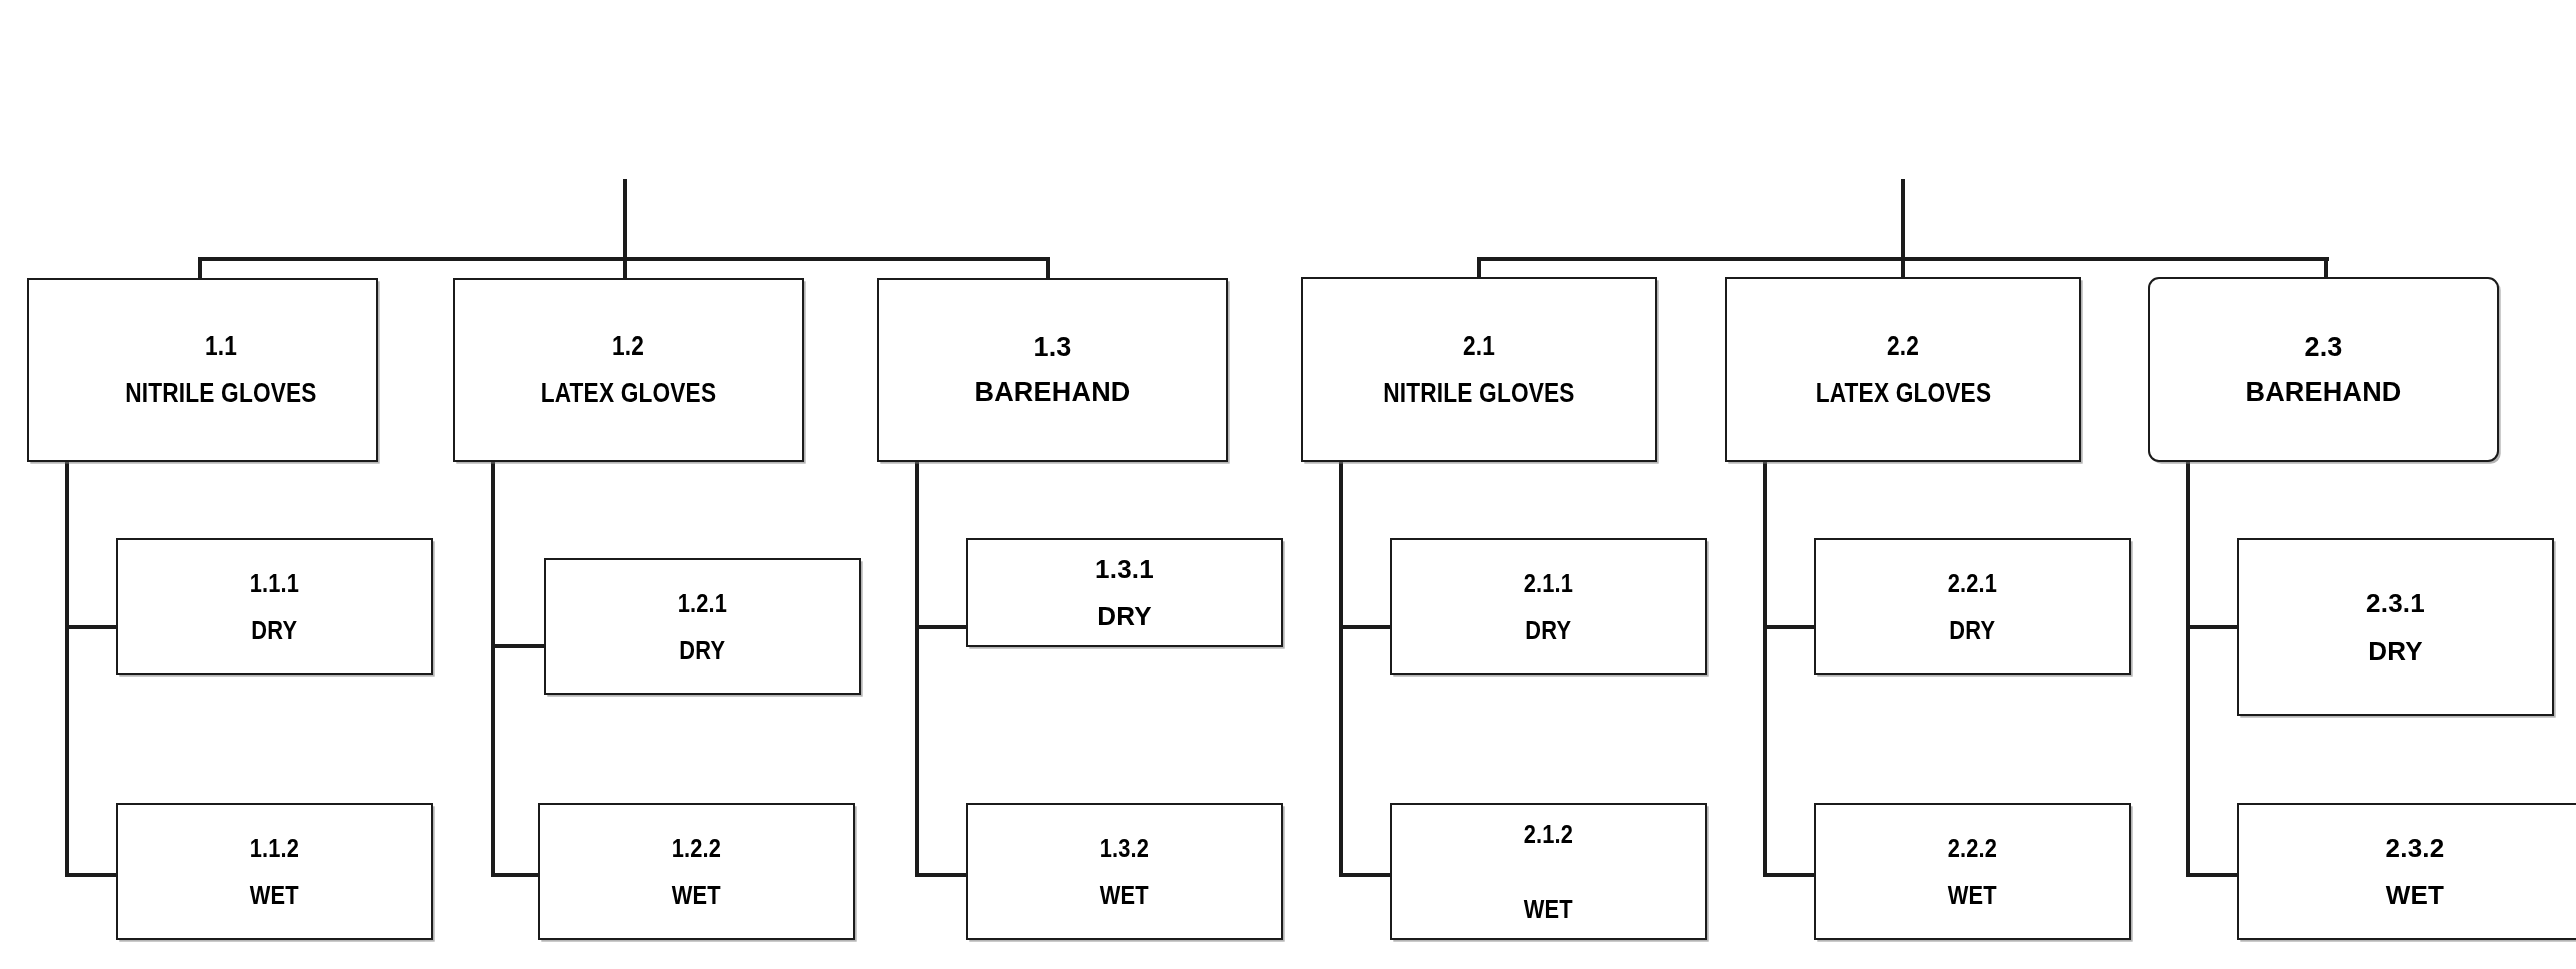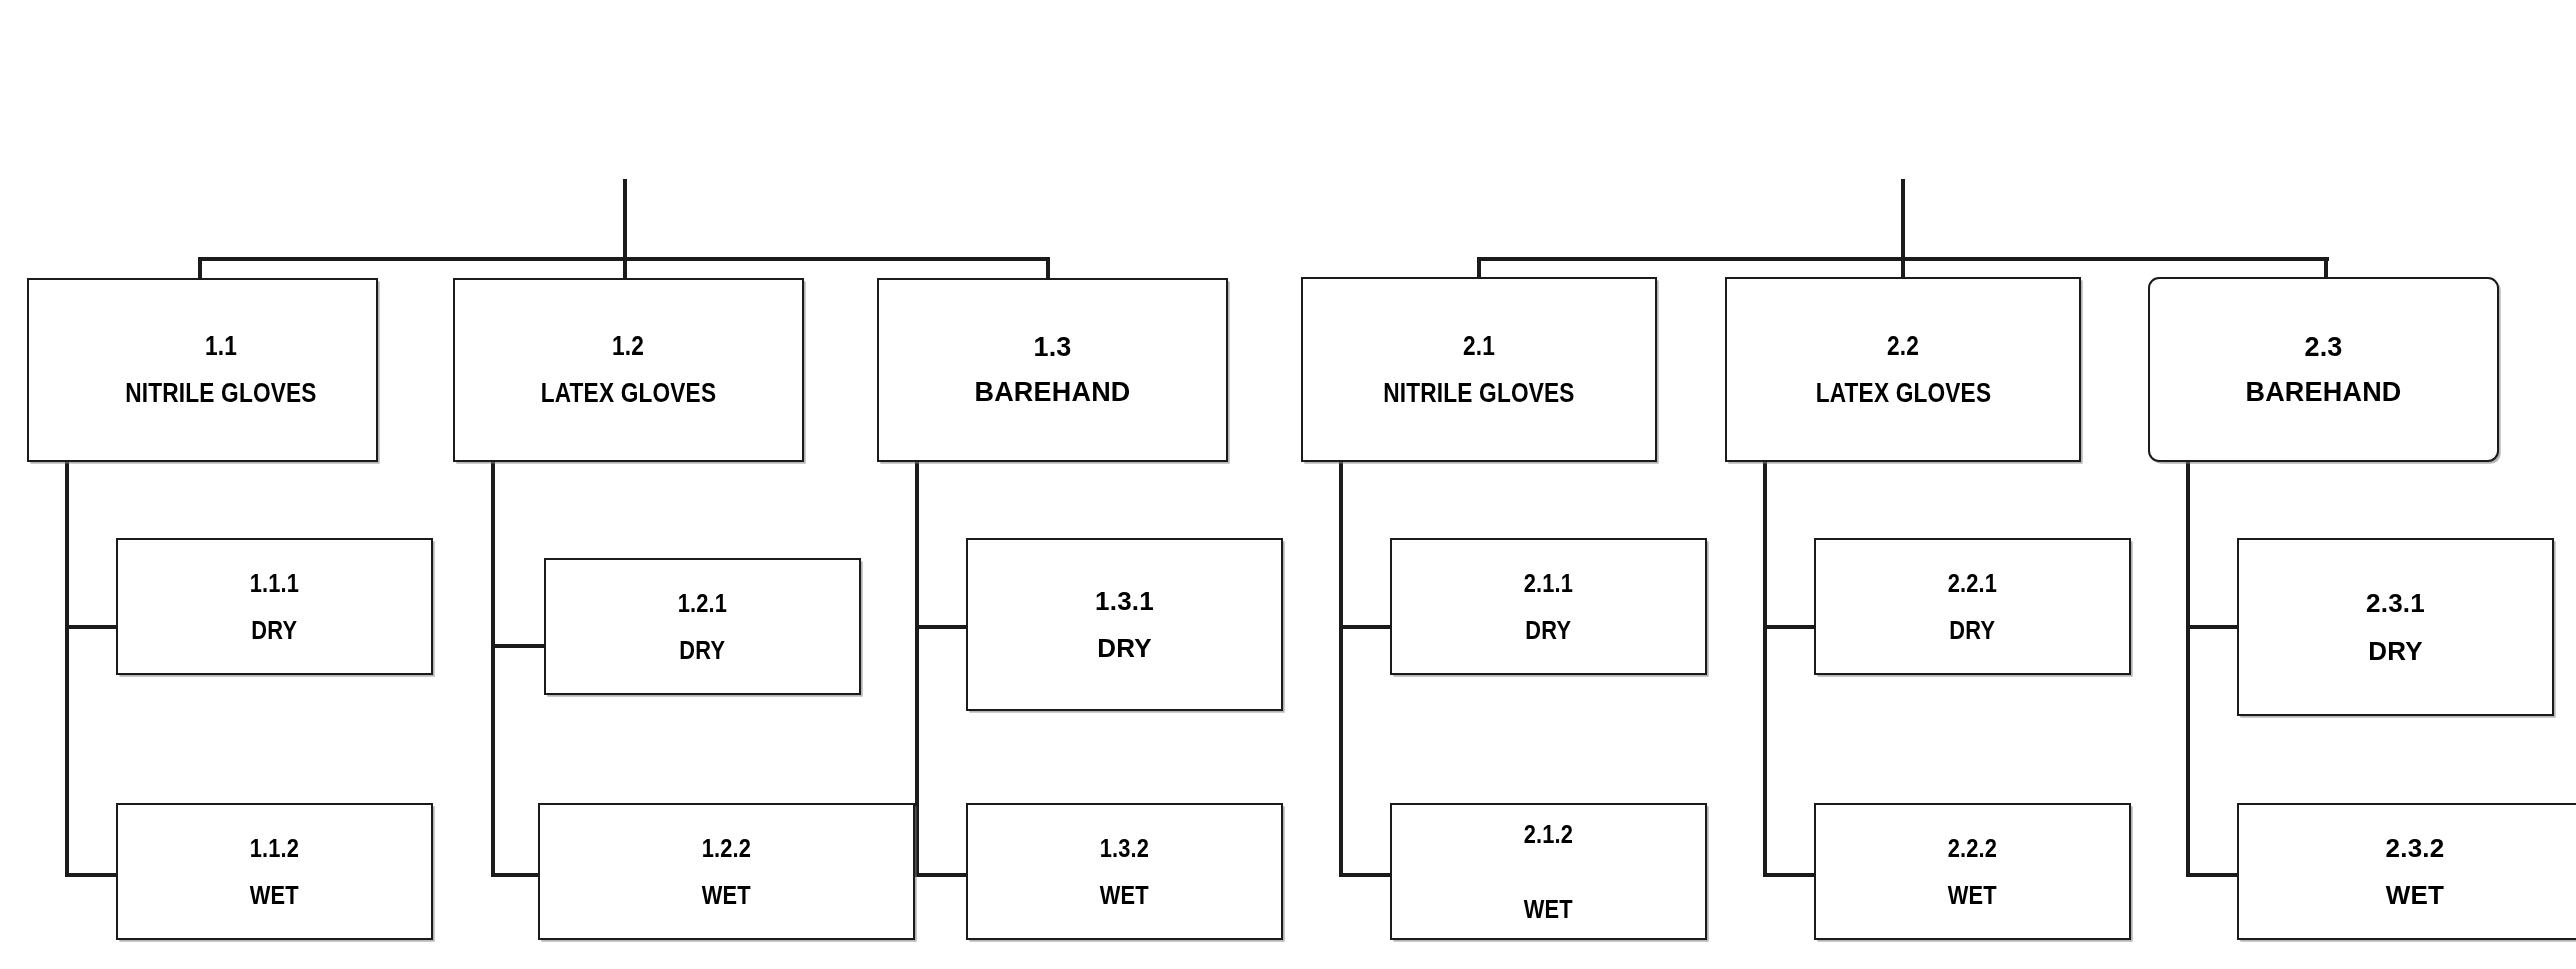--- a/index.html
+++ b/index.html
@@ -109,34 +109,34 @@
     <span class="desc">LATEX GLOVES</span>
   </div>
   <div class="conn v" style="left:491px;top:462px;height:415px;"></div>
   <div class="conn h" style="left:491px;top:644px;width:56px;"></div>
   <div class="conn h" style="left:491px;top:873px;width:56px;"></div>
 
   <div class="node leaf narrow" style="left:544px;top:558px;width:317px;height:137px;">
     <span class="num">1.2.1</span>
     <span class="desc">DRY</span>
   </div>
-  <div class="node leaf narrow" style="left:538px;top:803px;width:377px;height:137px;">
+  <div class="node leaf narrow" style="left:538px;top:803px;width:317px;height:137px;">
     <span class="num">1.2.2</span>
     <span class="desc">WET</span>
   </div>
 
   <div class="node lvl2 wide" style="left:877px;top:278px;width:351px;height:184px;">
     <span class="num">1.3</span>
     <span class="desc">BAREHAND</span>
   </div>
   <div class="conn v" style="left:915px;top:462px;height:415px;"></div>
   <div class="conn h" style="left:915px;top:625px;width:53px;"></div>
   <div class="conn h" style="left:915px;top:873px;width:53px;"></div>
 
-  <div class="node leaf wide" style="left:966px;top:538px;width:317px;height:173px;">
+  <div class="node leaf wide" style="left:966px;top:538px;width:317px;height:109px;">
     <span class="num">1.3.1</span>
     <span class="desc">DRY</span>
   </div>
   <div class="node leaf narrow" style="left:966px;top:803px;width:317px;height:137px;">
     <span class="num">1.3.2</span>
     <span class="desc">WET</span>
   </div>
 
 
   <div class="conn v" style="left:1901px;top:179px;height:81px;"></div>

